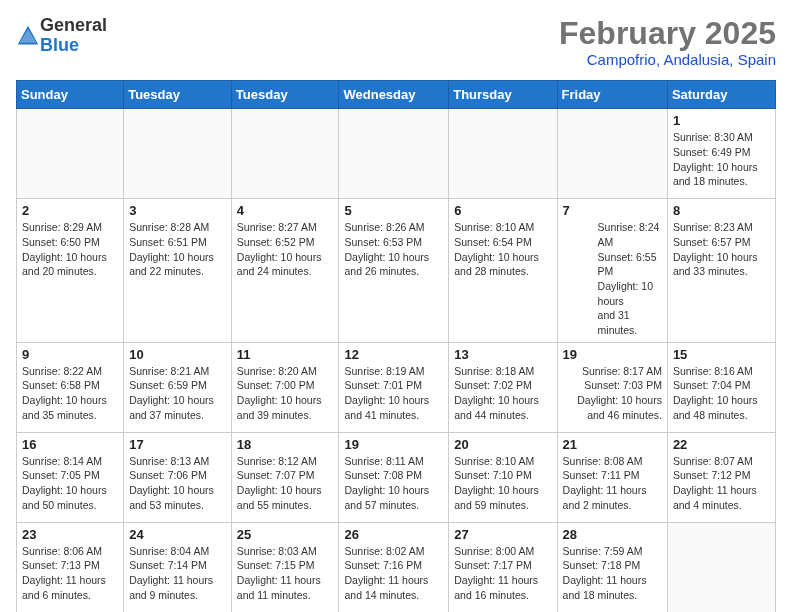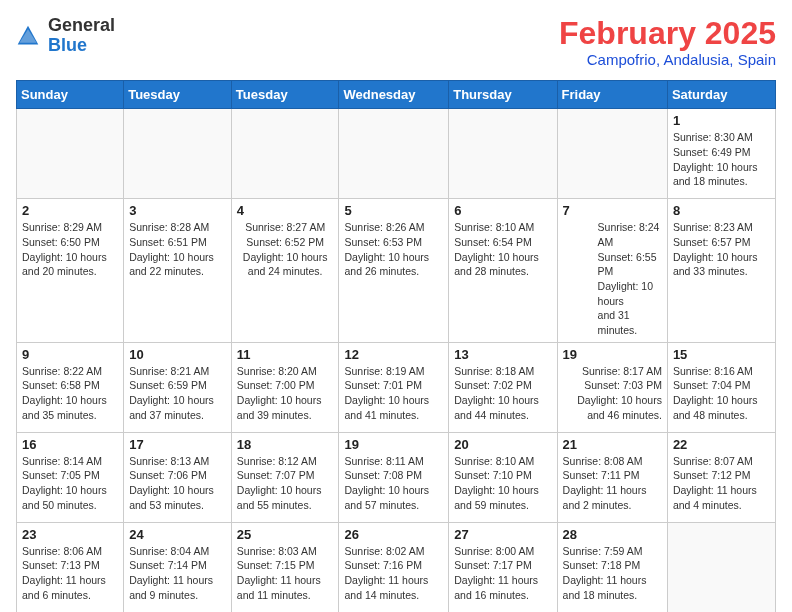--- a/index.html
+++ b/index.html
@@ -12,40 +12,40 @@
     }
     .header-area {
       display: flex;
       justify-content: space-between;
       align-items: flex-start;
       margin-bottom: 12px;
     }
     .logo {
       display: flex;
       align-items: center;
-      gap: 8px;
+      gap: 0;
     }
     .logo-text {
       font-size: 18px;
       font-weight: bold;
       line-height: 1.1;
     }
     .logo-general { color: #333; }
     .logo-blue { color: #2176cc; }
     .logo-icon {
       width: 24px;
       height: 24px;
     }
     .title-area {
       text-align: right;
     }
     .cal-title {
       font-size: 32px;
       font-weight: bold;
-      color: #ef4444;
+      color: #737373;
       line-height: 1.1;
     }
     .cal-subtitle {
       font-size: 15px;
       color: #1d4ed8;
     }
     table {
       width: 100%;
       border-collapse: collapse;
       font-size: 11px;
@@ -141,21 +141,21 @@
         </td>
         <td>
           <div class="day-num">3</div>
           <div class="day-info" style="white-space: pre-line;">Sunrise: 8:28 AM
 Sunset: 6:51 PM
 Daylight: 10 hours
 and 22 minutes.</div>
         </td>
         <td>
           <div class="day-num">4</div>
-          <div class="day-info" style="white-space: pre-line; text-align: center;">Sunrise: 8:27 AM
+          <div class="day-info" style="white-space: pre-line;">Sunrise: 8:27 AM
 Sunset: 6:52 PM
 Daylight: 10 hours
 and 24 minutes.</div>
         </td>
         <td>
           <div class="day-num">5</div>
           <div class="day-info" style="white-space: pre-line;">Sunrise: 8:26 AM
 Sunset: 6:53 PM
 Daylight: 10 hours
 and 26 minutes.</div>

